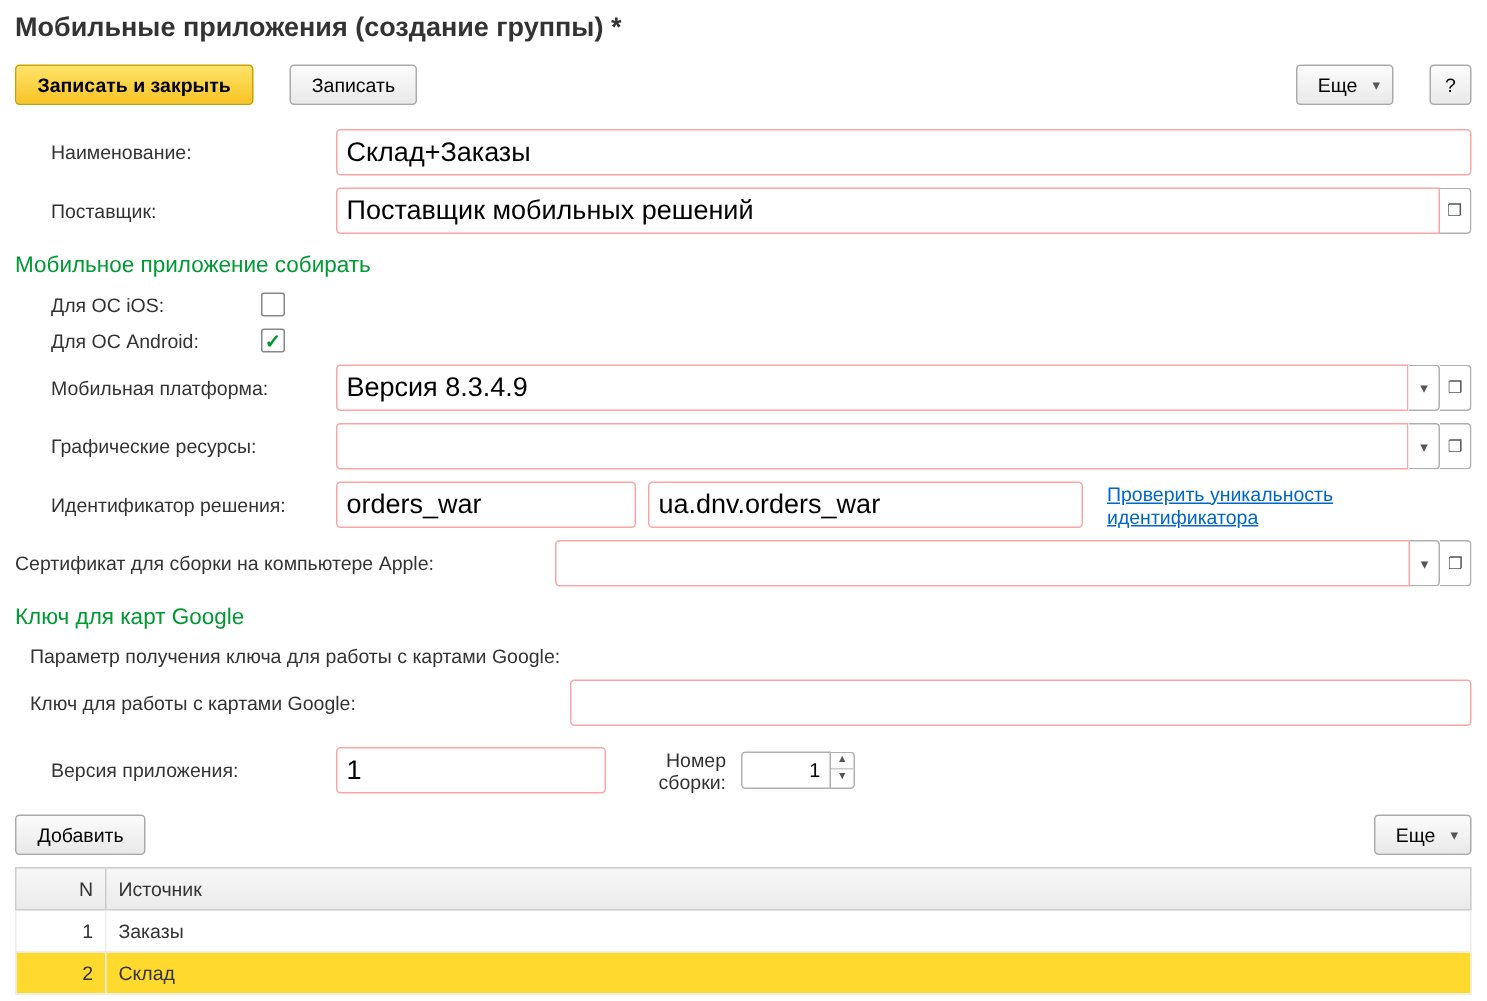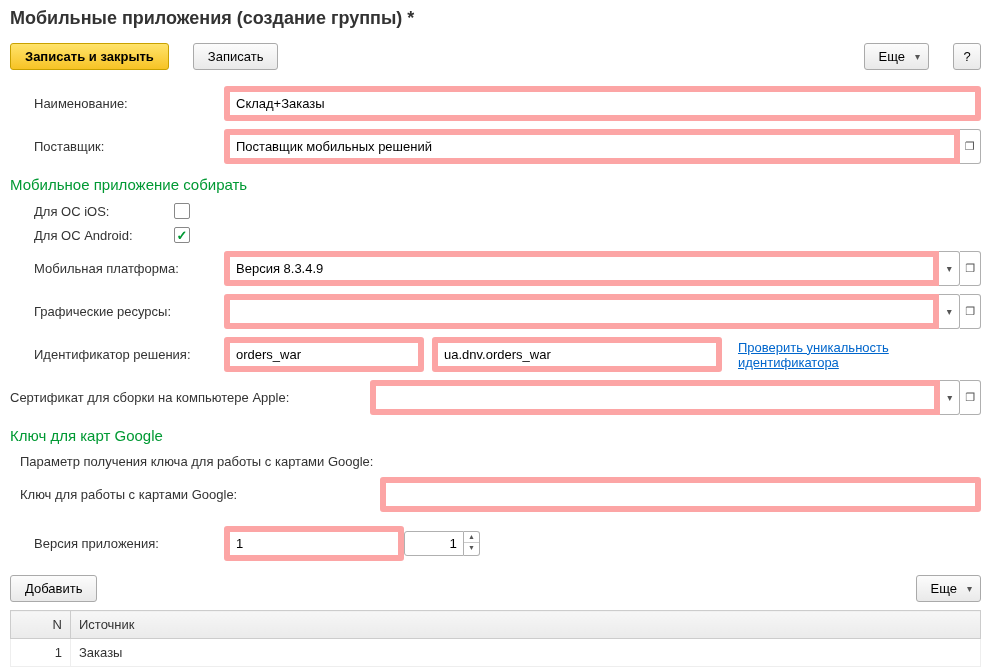--- a/index.html
+++ b/index.html
@@ -9,21 +9,21 @@
 .spacer { flex: 1; }
 .btn { border: 1px solid #aaa; border-radius: 3px; padding: 5px 14px; background: linear-gradient(#fcfcfc,#e9e9e9); cursor: pointer; font-size: 13px; }
 .btn-primary { background: linear-gradient(#ffe36b,#f7c325); border-color: #c9a100; font-weight: bold; }
 .btn-drop { display: flex; align-items: center; gap: 10px; padding-right: 8px; }
 .btn-drop::after { content: "▾"; font-size: 10px; color: #555; }
 .btn-help { width: 28px; padding: 5px 0; text-align: center; }
 .form-row { display: flex; align-items: center; margin-bottom: 8px; }
 .label { width: 190px; flex-shrink: 0; margin-left: 24px; }
 .label-narrow { width: 140px; }
 .field { flex: 1; display: flex; }
-.input { border: 6px solid #fca5a5; border-radius: 3px; padding: 4px 6px; font-size: 13px; background: #fff; width: 100%; }
+.input { border: 1px solid #fca5a5; border-radius: 3px; padding: 4px 6px; font-size: 18px; background: #fff; width: 100%; }
 .input-wrap { display: flex; flex: 1; }
 .ctl-btn { width: 22px; border: 1px solid #b0b0b0; border-left: none; border-radius: 0 3px 3px 0; background: #fff; display: flex; align-items: center; justify-content: center; cursor: pointer; font-size: 10px; color: #555; }
 .ctl-btn + .ctl-btn { border-radius: 0; }
 .ctl-btn:last-child { border-radius: 0 3px 3px 0; }
 .input-wrap .input { border-radius: 3px 0 0 3px; }
 .section-hdr { color: #009933; font-size: 15px; margin: 12px 0 10px; }
 .checkmark { width: 16px; height: 16px; border: 1px solid #888; border-radius: 2px; display: inline-flex; align-items: center; justify-content: center; cursor: pointer; background: #fff; }
 .checkmark.checked::after { content: "✓"; color: #009933; font-weight: bold; font-size: 13px; line-height: 1; }
 .link { color: #0066cc; text-decoration: underline; cursor: pointer; }
 .indent { padding-left: 10px; }
@@ -136,20 +136,21 @@
 <div class="form-row indent">
   <div style="width:360px; flex-shrink:0;">Ключ для работы с картами Google:</div>
   <div class="field">
       <input class="input" value="" style="">
     </div>
 </div>
 
 <div class="form-row" style="margin-top:14px;">
   <div class="label">Версия приложения:</div>
   <input class="input" style="width: 180px; flex: 0 1 0%;" value="1">
+  <div style="width:90px; text-align:right; padding-right:10px;">Номер сборки:</div>
   <div class="spinner">
     <input value="1" style="">
     <div class="spinner-btns">
       <span>▲</span>
       <span>▼</span>
     </div>
   </div>
 </div>
 
 <div class="toolbar2">

